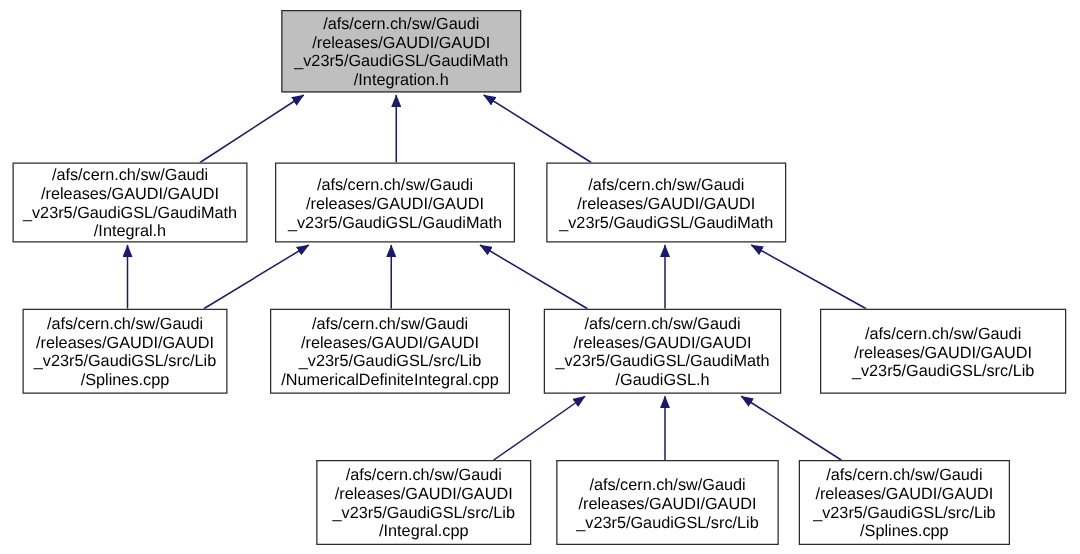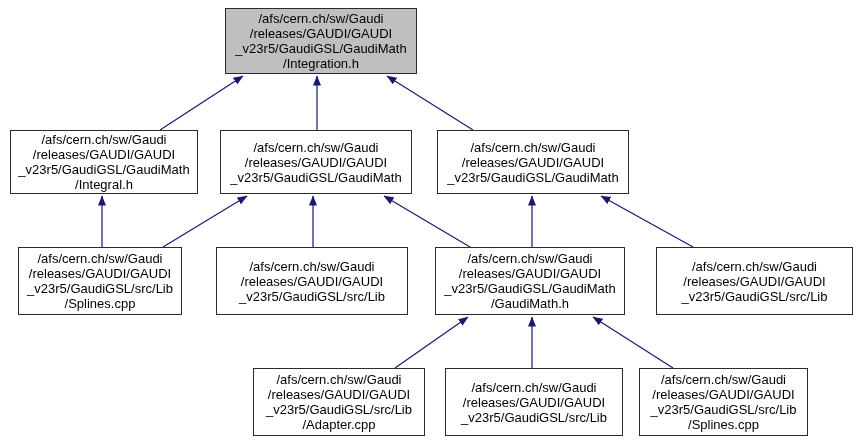--- a/index.html
+++ b/index.html
@@ -101,40 +101,41 @@
     <span>/afs/cern.ch/sw/Gaudi</span>
     <span>/releases/GAUDI/GAUDI</span>
     <span>_v23r5/GaudiGSL/src/Lib</span>
     <span>/Splines.cpp</span>
   </div>
 
   <div class="node" style="left:216px; top:247px; width:192px; height:68px">
     <span>/afs/cern.ch/sw/Gaudi</span>
     <span>/releases/GAUDI/GAUDI</span>
     <span>_v23r5/GaudiGSL/src/Lib</span>
+    <span>/NumericalDefiniteIntegral.cpp</span>
   </div>
 
   <div class="node" style="left:435px; top:247px; width:190px; height:68px">
     <span>/afs/cern.ch/sw/Gaudi</span>
     <span>/releases/GAUDI/GAUDI</span>
     <span>_v23r5/GaudiGSL/GaudiMath</span>
-    <span>/GaudiMath.h</span>
+    <span>/GaudiGSL.h</span>
   </div>
 
   <div class="node" style="left:656px; top:247px; width:197px; height:68px">
     <span>/afs/cern.ch/sw/Gaudi</span>
     <span>/releases/GAUDI/GAUDI</span>
     <span>_v23r5/GaudiGSL/src/Lib</span>
   </div>
 
   <div class="node" style="left:253px; top:368px; width:172px; height:68px">
     <span>/afs/cern.ch/sw/Gaudi</span>
     <span>/releases/GAUDI/GAUDI</span>
     <span>_v23r5/GaudiGSL/src/Lib</span>
-    <span>/Adapter.cpp</span>
+    <span>/Integral.cpp</span>
   </div>
 
   <div class="node" style="left:445px; top:368px; width:178px; height:68px">
     <span>/afs/cern.ch/sw/Gaudi</span>
     <span>/releases/GAUDI/GAUDI</span>
     <span>_v23r5/GaudiGSL/src/Lib</span>
   </div>
 
   <div class="node" style="left:639px; top:368px; width:169px; height:68px">
     <span>/afs/cern.ch/sw/Gaudi</span>

